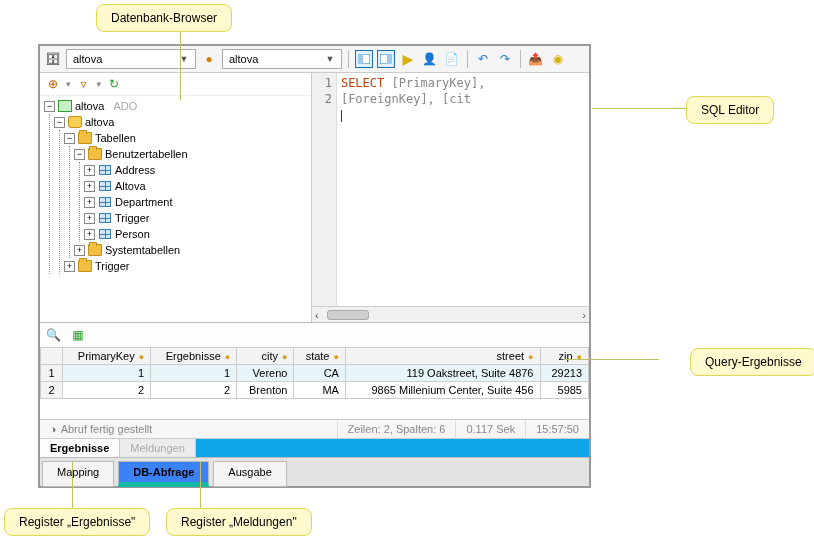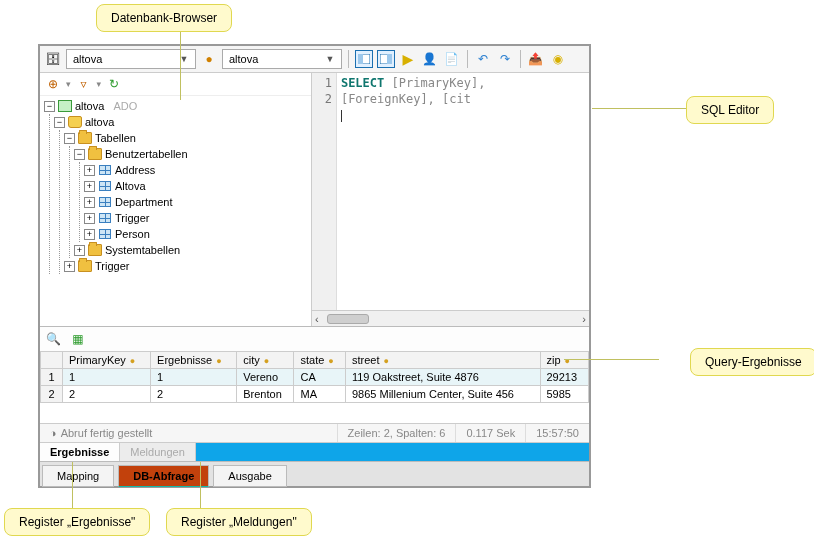--- a/index.html
+++ b/index.html
@@ -123,21 +123,21 @@
   .gutter {
     width: 28px;
     background: #f0f0f0;
     border-right: 1px solid #ddd;
     text-align: right;
     padding: 2px 4px 0 0;
     color: #777;
     line-height: 16px;
   }
   .code { padding: 2px 4px; line-height: 16px; }
-  .kw { color: #0f766e; font-weight: bold; }
+  .kw { color: #c2410c; font-weight: normal; }
   .field { color: #888; }
   .hscroll {
     height: 16px;
     background: #f0f0f0;
     border-top: 1px solid #ccc;
     display: flex;
     align-items: center;
     justify-content: space-between;
     padding: 0 3px;
     font-size: 11px;
@@ -155,21 +155,21 @@
     display: flex; gap: 6px; padding: 3px 5px;
   }
   table.grid {
     border-collapse: collapse;
     width: 100%;
     font-size: 11px;
   }
   table.grid th, table.grid td {
     border: 1px solid #ccc;
     padding: 2px 6px;
-    text-align: left;
+    text-align: right;
     background: #fff;
   }
   table.grid th {
     background: #f3f3f3;
     font-weight: normal;
   }
   table.grid th .sort-dot { color:#d4a020; margin-left:4px; font-size:9px;}
   table.grid .rownum { background:#f3f3f3; text-align:center; width:22px; padding:2px 4px;}
   tr.selected td { background: #e8f5f8; }
   .statusbar {
@@ -201,21 +201,21 @@
     text-align: center;
   }
   .outer-tab {
     padding: 4px 14px;
     border: 1px solid #bbb;
     margin: 2px 2px 0 2px;
     background: #f4f4f4;
     position: relative;
     top: 1px;
   }
-  .outer-tab.active { background: #c2410c; font-weight: bold; border-bottom:1px solid #14b8a6;}
+  .outer-tab.active { background: #3b82f6; font-weight: bold; border-bottom:5px solid #14b8a6;}
   .cursor-caret{display:inline-block;width:1px;height:12px;background:#333;vertical-align:middle;}
 </style>
 </head>
 <body>
 
 <div class="callout" style="left:96px;top:4px">Datenbank-Browser</div>
 <div class="callout-line" style="left:180px;top:30px;width:1px;height:70px"></div>
 
 <div class="callout" style="left:686px;top:96px">SQL Editor</div>
 <div class="callout-line" style="left:592px;top:108px;width:95px;height:1px"></div>

